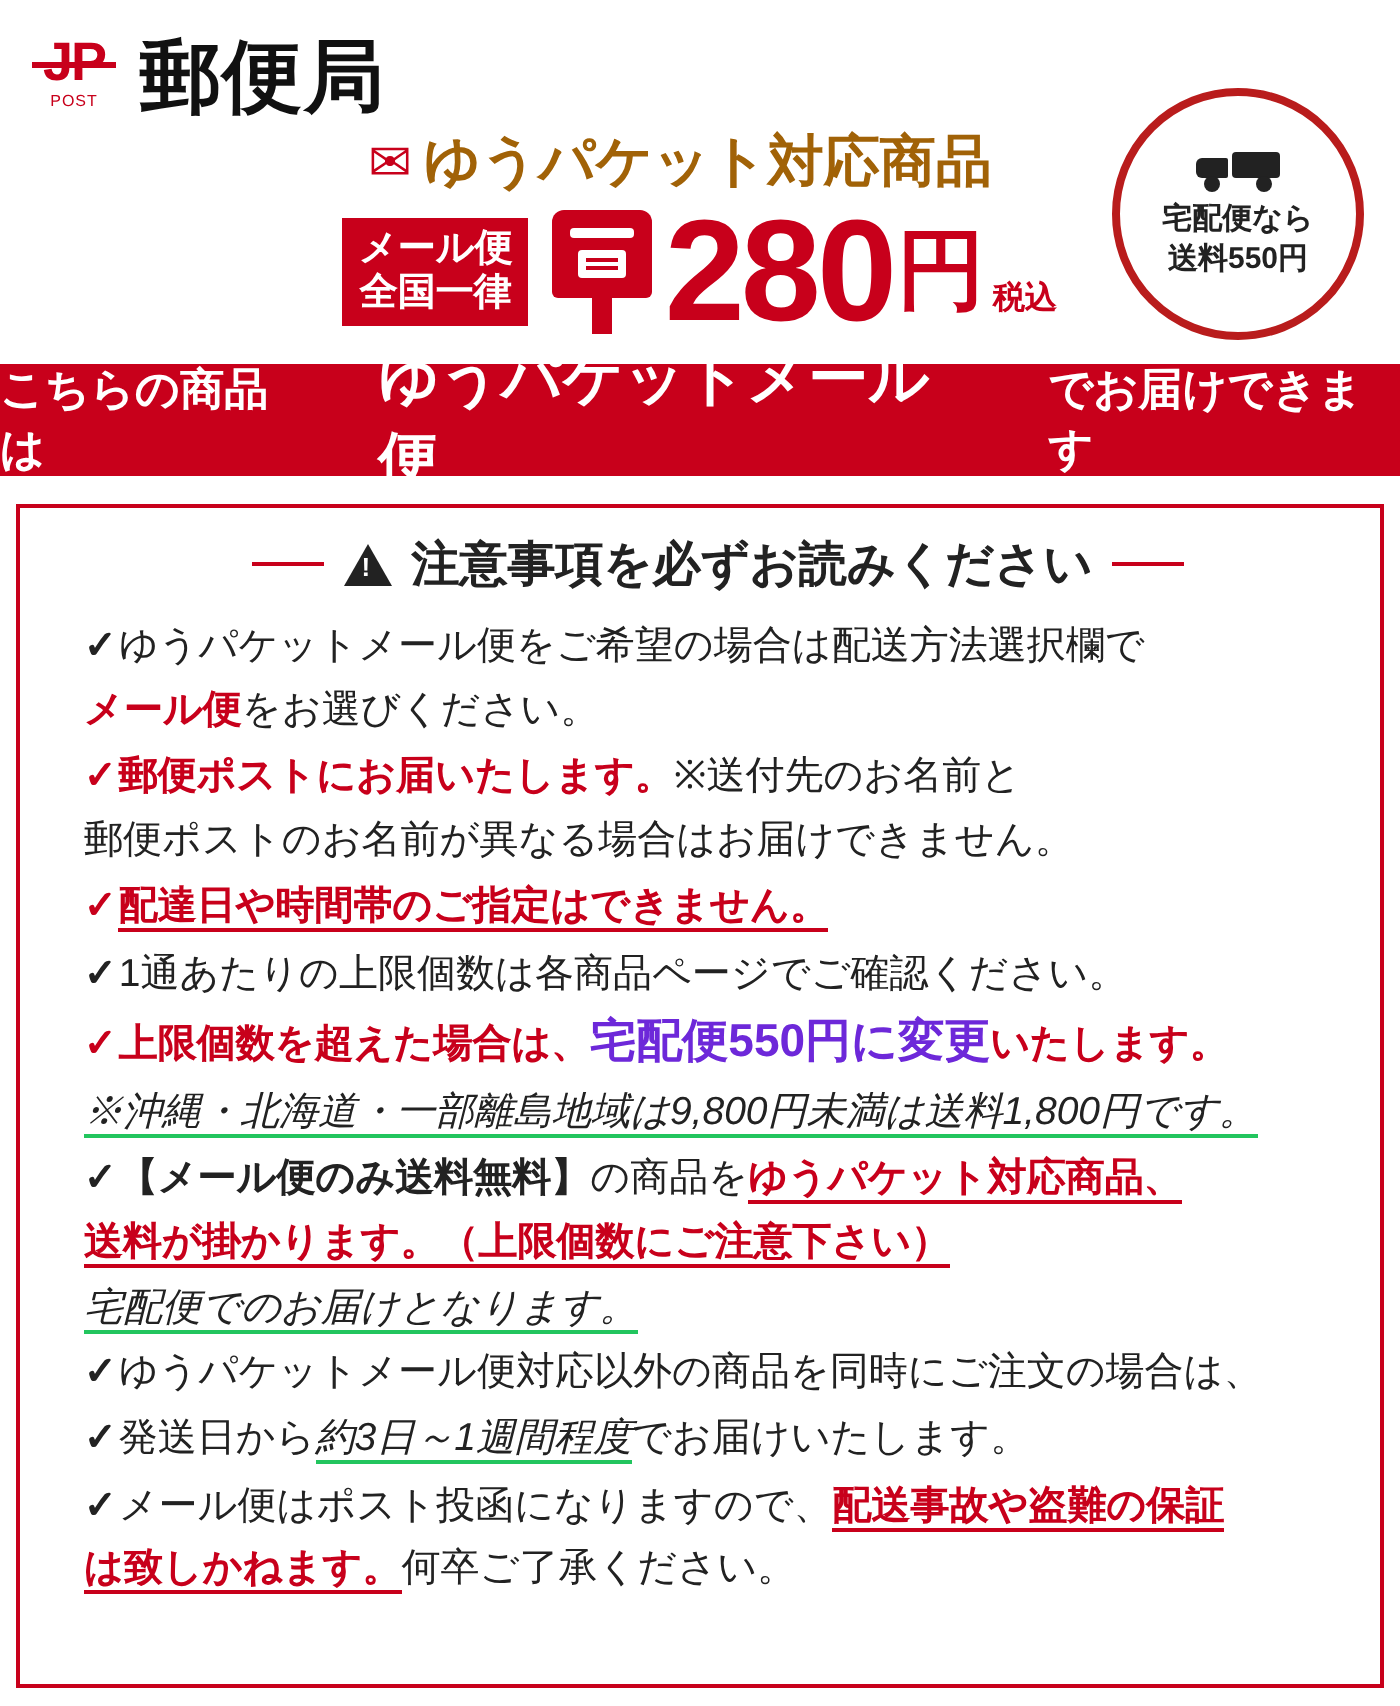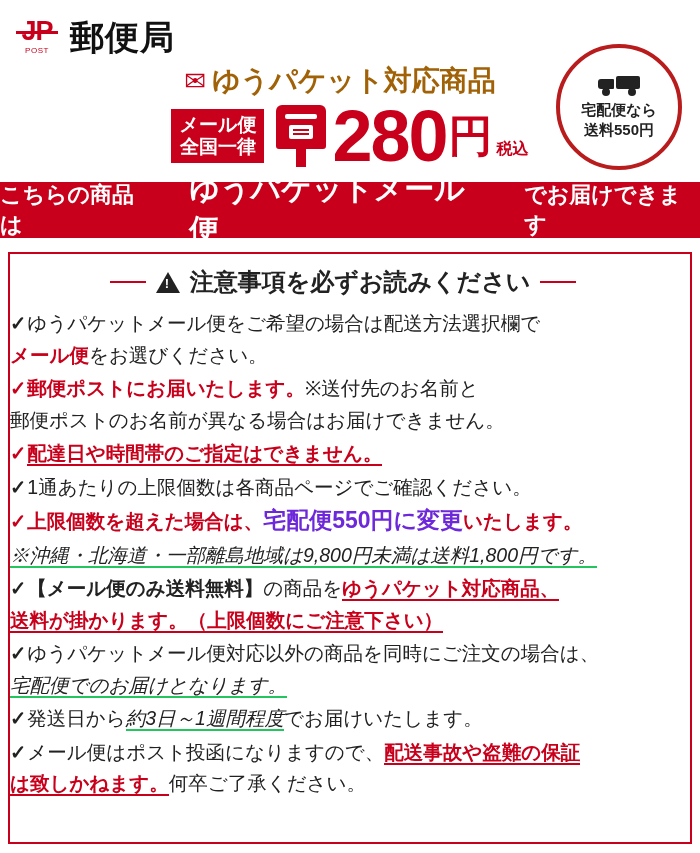--- a/index.html
+++ b/index.html
@@ -58,21 +58,21 @@
   }
   .jp-mark .jp-bar {
     position: absolute;
     left: 2px;
     top: 13px;
     width: 42px;
     height: 3px;
     background: #c8001b;
   }
   .brand-name {
-    font-size: 34px;
+    font-size: 40px;
     font-weight: bold;
     color: #111111;
     margin-left: 10px;
     letter-spacing: 1px;
   }
 
   .yu-packet-line {
     display: flex;
     align-items: center;
     justify-content: center;
@@ -258,21 +258,21 @@
     font-weight: bold;
     letter-spacing: 0px;
   }
 
   
   .notice-box {
     margin: 14px 8px 0 8px;
     border: 2px solid #c8001b;
     height: 592px;
     box-sizing: border-box;
-    padding: 12px 14px 0 0;
+    padding: 12px 14px 0 32px;
     position: relative;
   }
   .notice-title {
     display: flex;
     align-items: center;
     justify-content: center;
     gap: 10px;
     margin-bottom: 10px;
   }
   .notice-title .rule {
@@ -427,22 +427,22 @@
           <div><span class="chk-r">✓</span><span class="red">上限個数を超えた場合は、</span><span class="red-big">宅配便550円に変更</span><span class="red">いたします。</span></div>
         </div>
         <div class="notice-item">
           <div><span class="blk-ul">※沖縄・北海道・一部離島地域は9,800円未満は送料1,800円です。</span></div>
         </div>
         <div class="notice-item">
           <div><span class="chk">✓</span><span class="blk-b">【メール便のみ送料無料】</span><span>の商品を</span><span class="red-ul">ゆうパケット対応商品、</span></div>
           <div><span class="red-ul">送料が掛かります。（上限個数にご注意下さい）</span></div>
         </div>
         <div class="notice-item">
+          <div><span class="blk-ul">宅配便でのお届けとなります。</span></div>
           <div><span class="chk">✓</span><span>ゆうパケットメール便対応以外の商品を同時にご注文の場合は、</span></div>
-          <div><span class="blk-ul">宅配便でのお届けとなります。</span></div>
         </div>
         <div class="notice-item">
           <div><span class="chk">✓</span><span>発送日から</span><span class="blk-ul">約3日～1週間程度</span><span>でお届けいたします。</span></div>
         </div>
         <div class="notice-item">
           <div><span class="chk">✓</span><span>メール便はポスト投函になりますので、</span><span class="red-ul">配送事故や盗難の保証</span></div>
           <div><span class="red-ul">は致しかねます。</span><span>何卒ご了承ください。</span></div>
         </div>
       </div>
   </div>

